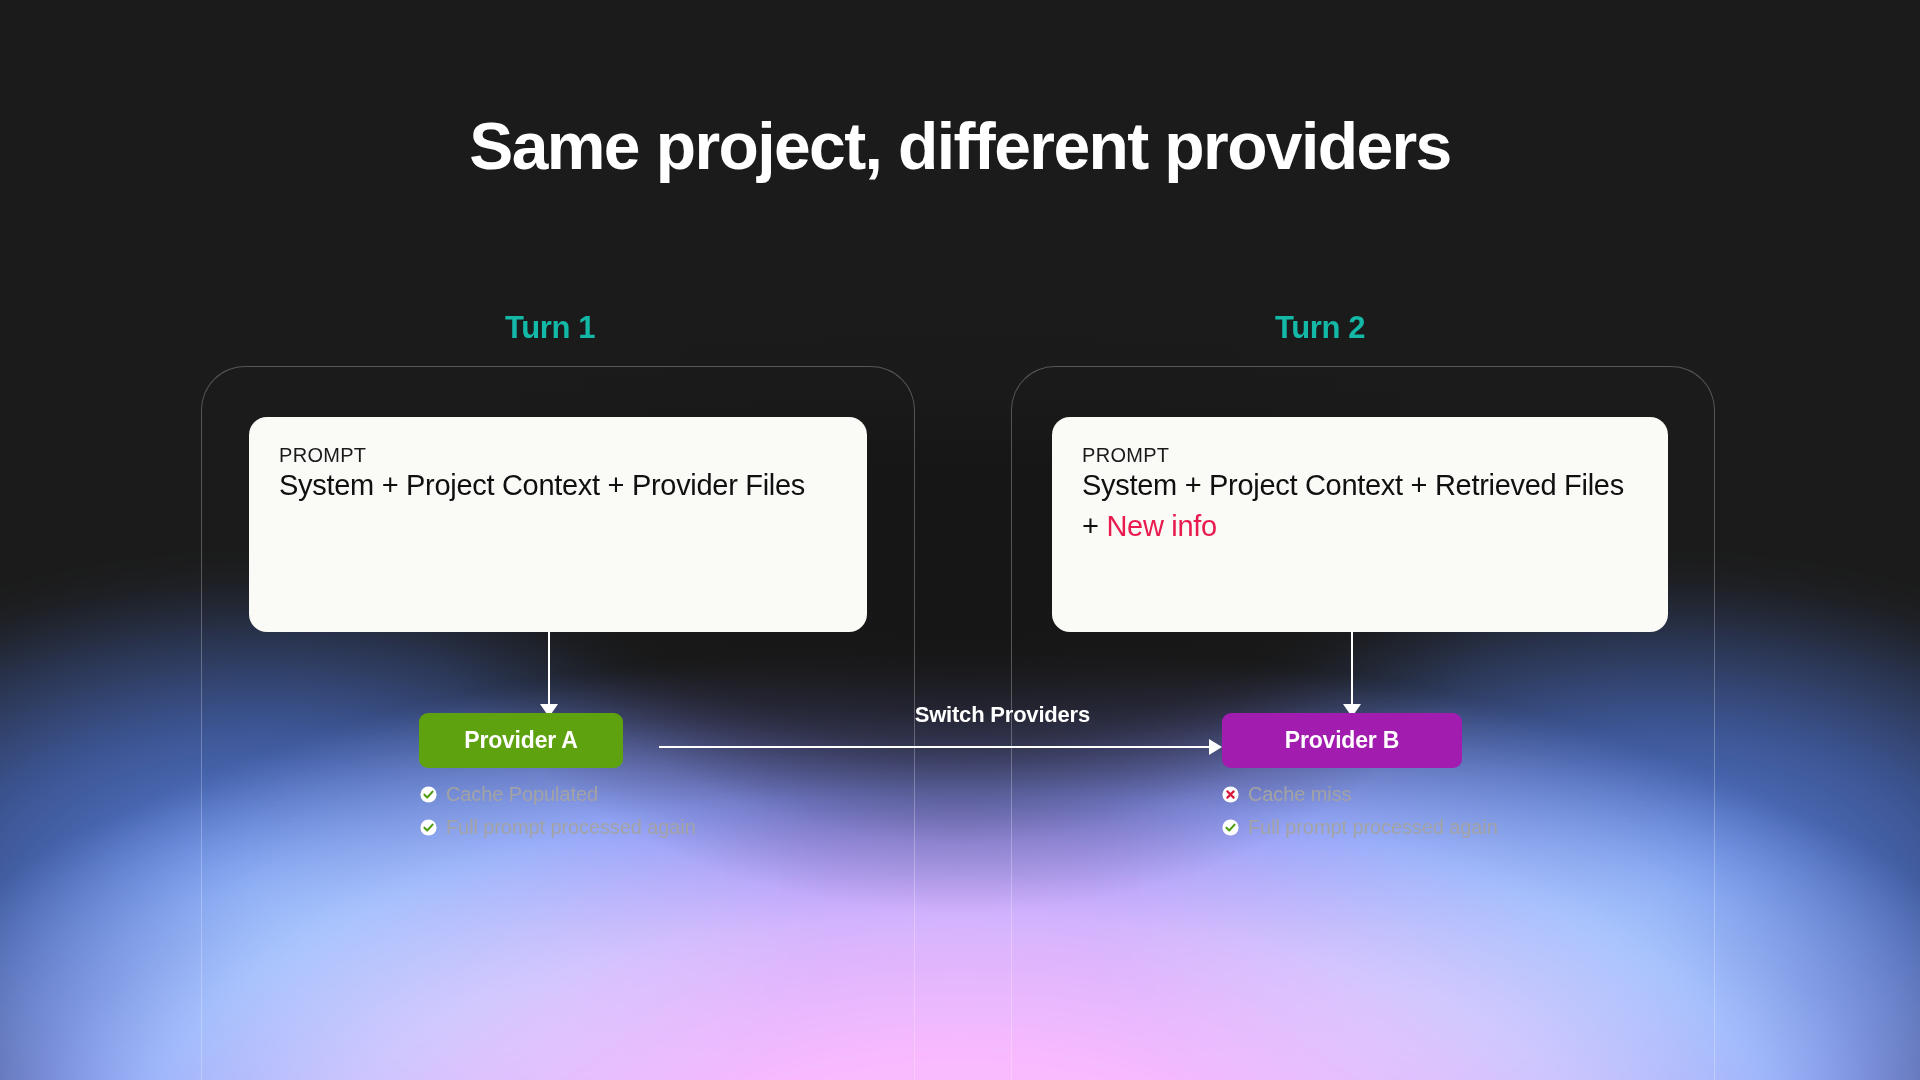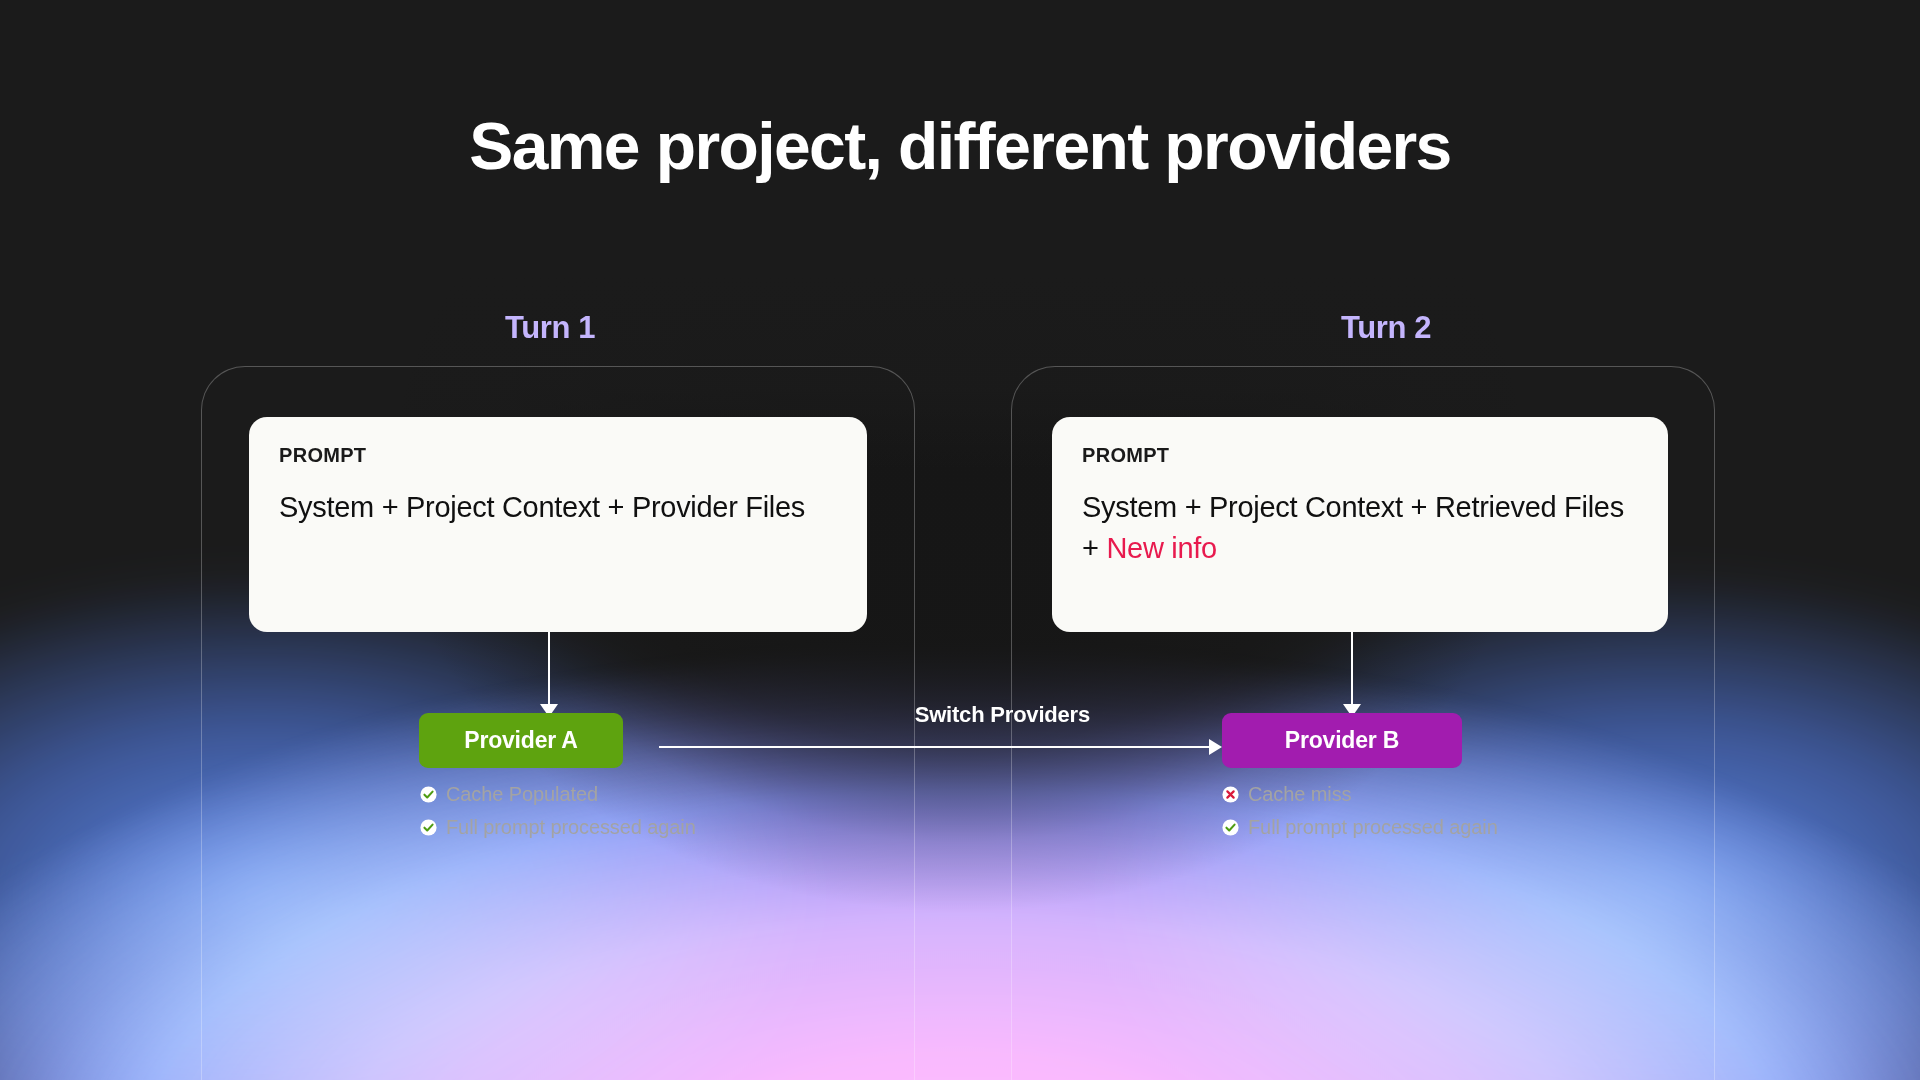--- a/index.html
+++ b/index.html
@@ -72,30 +72,30 @@
     color:#ffffff;
     font-size:66px;
     font-weight:700;
     letter-spacing:-1.6px;
     line-height:1;
   }
 
   
   .turn-label {
     position:absolute;
-    color:#c4b5fd;
+    color:#14b8a6;
     font-size:31px;
     font-weight:700;
     letter-spacing:-0.4px;
     text-align:center;
     top:310px;
     width:400px;
   }
   #turn1-label { left:350px; }
-  #turn2-label { left:1186px; }
+  #turn2-label { left:1120px; }
 
   .panel {
     position:absolute;
     top:366px;
     height:740px;
     border:1px solid rgba(255,255,255,0.26);
     border-bottom:none;
     border-radius:44px 44px 0 0;
     background:transparent;
   }
@@ -109,24 +109,23 @@
     background:#fafaf7;
     border-radius:18px;
     padding:28px 30px 30px 30px;
   }
   #prompt-card-1 { left:249px; width:618px; height:215px; }
   #prompt-card-2 { left:1052px; width:616px; height:215px; }
 
   .prompt-kicker {
     color:#1a1a1a;
     font-size:20px;
-    font-weight:700;
+    font-weight:400;
     letter-spacing:0.3px;
     line-height:1;
-    margin-bottom:22px;
   }
   .prompt-body {
     color:#101010;
     font-size:29px;
     font-weight:400;
     line-height:1.42;
     letter-spacing:-0.3px;
   }
   .prompt-body .accent { color:#e81a4e; }
 

